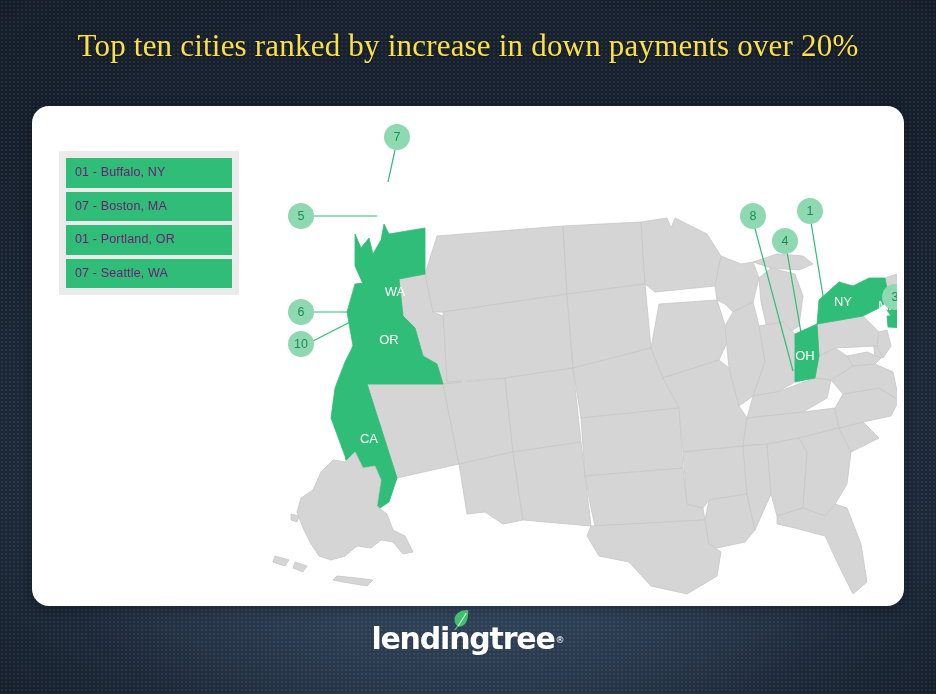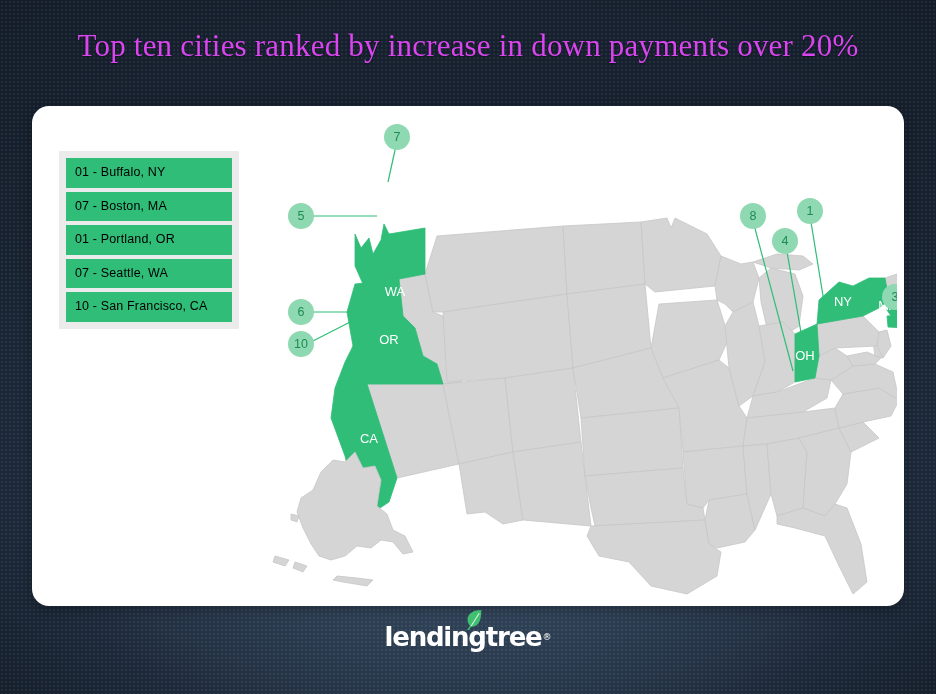--- a/index.html
+++ b/index.html
@@ -36,21 +36,21 @@
     inset: 0;
     background: radial-gradient(ellipse 120% 110% at 50% 50%, rgba(0,0,0,0) 45%, rgba(0,0,0,0.40) 100%);
   }
 
   
   #page-title {
     position: absolute;
     left: 0; right: 0;
     top: 28px;
     text-align: center;
-    color: #d946ef;
+    color: #fde047;
     font-family: "Liberation Serif", "DejaVu Serif", serif;
     font-size: 31px;
     font-weight: 400;
     letter-spacing: 0.2px;
     text-shadow: 0 1px 2px rgba(0,0,0,0.45);
     white-space: nowrap;
   }
 
   
   #content-card {
@@ -70,21 +70,21 @@
     position: absolute;
     left: 27px;
     top: 45px;
     width: 180px;
     background: #ebebeb;
     padding: 7px;
     border-radius: 1px;
   }
   .legend-item {
     background: #2fbd77;
-    color: #000000;
+    color: #701a75;
     font-size: 12.5px;
     line-height: 1;
     padding: 8px 9px 9px 9px;
     margin-bottom: 4px;
     white-space: nowrap;
     letter-spacing: 0.15px;
   }
   .legend-item:last-child { margin-bottom: 0; }
 
   
@@ -120,21 +120,21 @@
     height: 48px;
   }
   #logo-inner {
     position: relative;
     display: inline-block;
     line-height: 1;
   }
   #logo-text {
     color: #ffffff;
     font-family: "DejaVu Sans", sans-serif;
-    font-size: 26px;
+    font-size: 30px;
     font-weight: bold;
     letter-spacing: -1.2px;
   }
   #logo-leaf {
     position: absolute;
     left: 80px;
     top: -15px;
     width: 19px;
     height: 22px;
   }
@@ -156,21 +156,20 @@
 
 <h1 id="page-title">Top ten cities ranked by increase in down payments over 20%</h1>
 
 <div id="content-card">
 
   <div id="legend-panel">
     <div class="legend-item">01 - Buffalo, NY</div>
     <div class="legend-item">07 - Boston, MA</div>
     <div class="legend-item">01 - Portland, OR</div>
     <div class="legend-item">07 - Seattle, WA</div>
-    <div class="legend-item">10 - San Francisco, CA</div>
   </div>
 
   <div id="map-wrap">
     <svg id="us-map" viewBox="0 0 650 480">
 
       <g>
 
         <path class="st-base" d="M152,163 L178,158 L186,196 L196,200 L200,238 L212,248 L215,268 L196,268 L190,248 L176,240 L168,212 L156,200 Z"></path>
 
         <path class="st-base" d="M120,268 L196,268 L212,348 L150,362 Z"></path>

